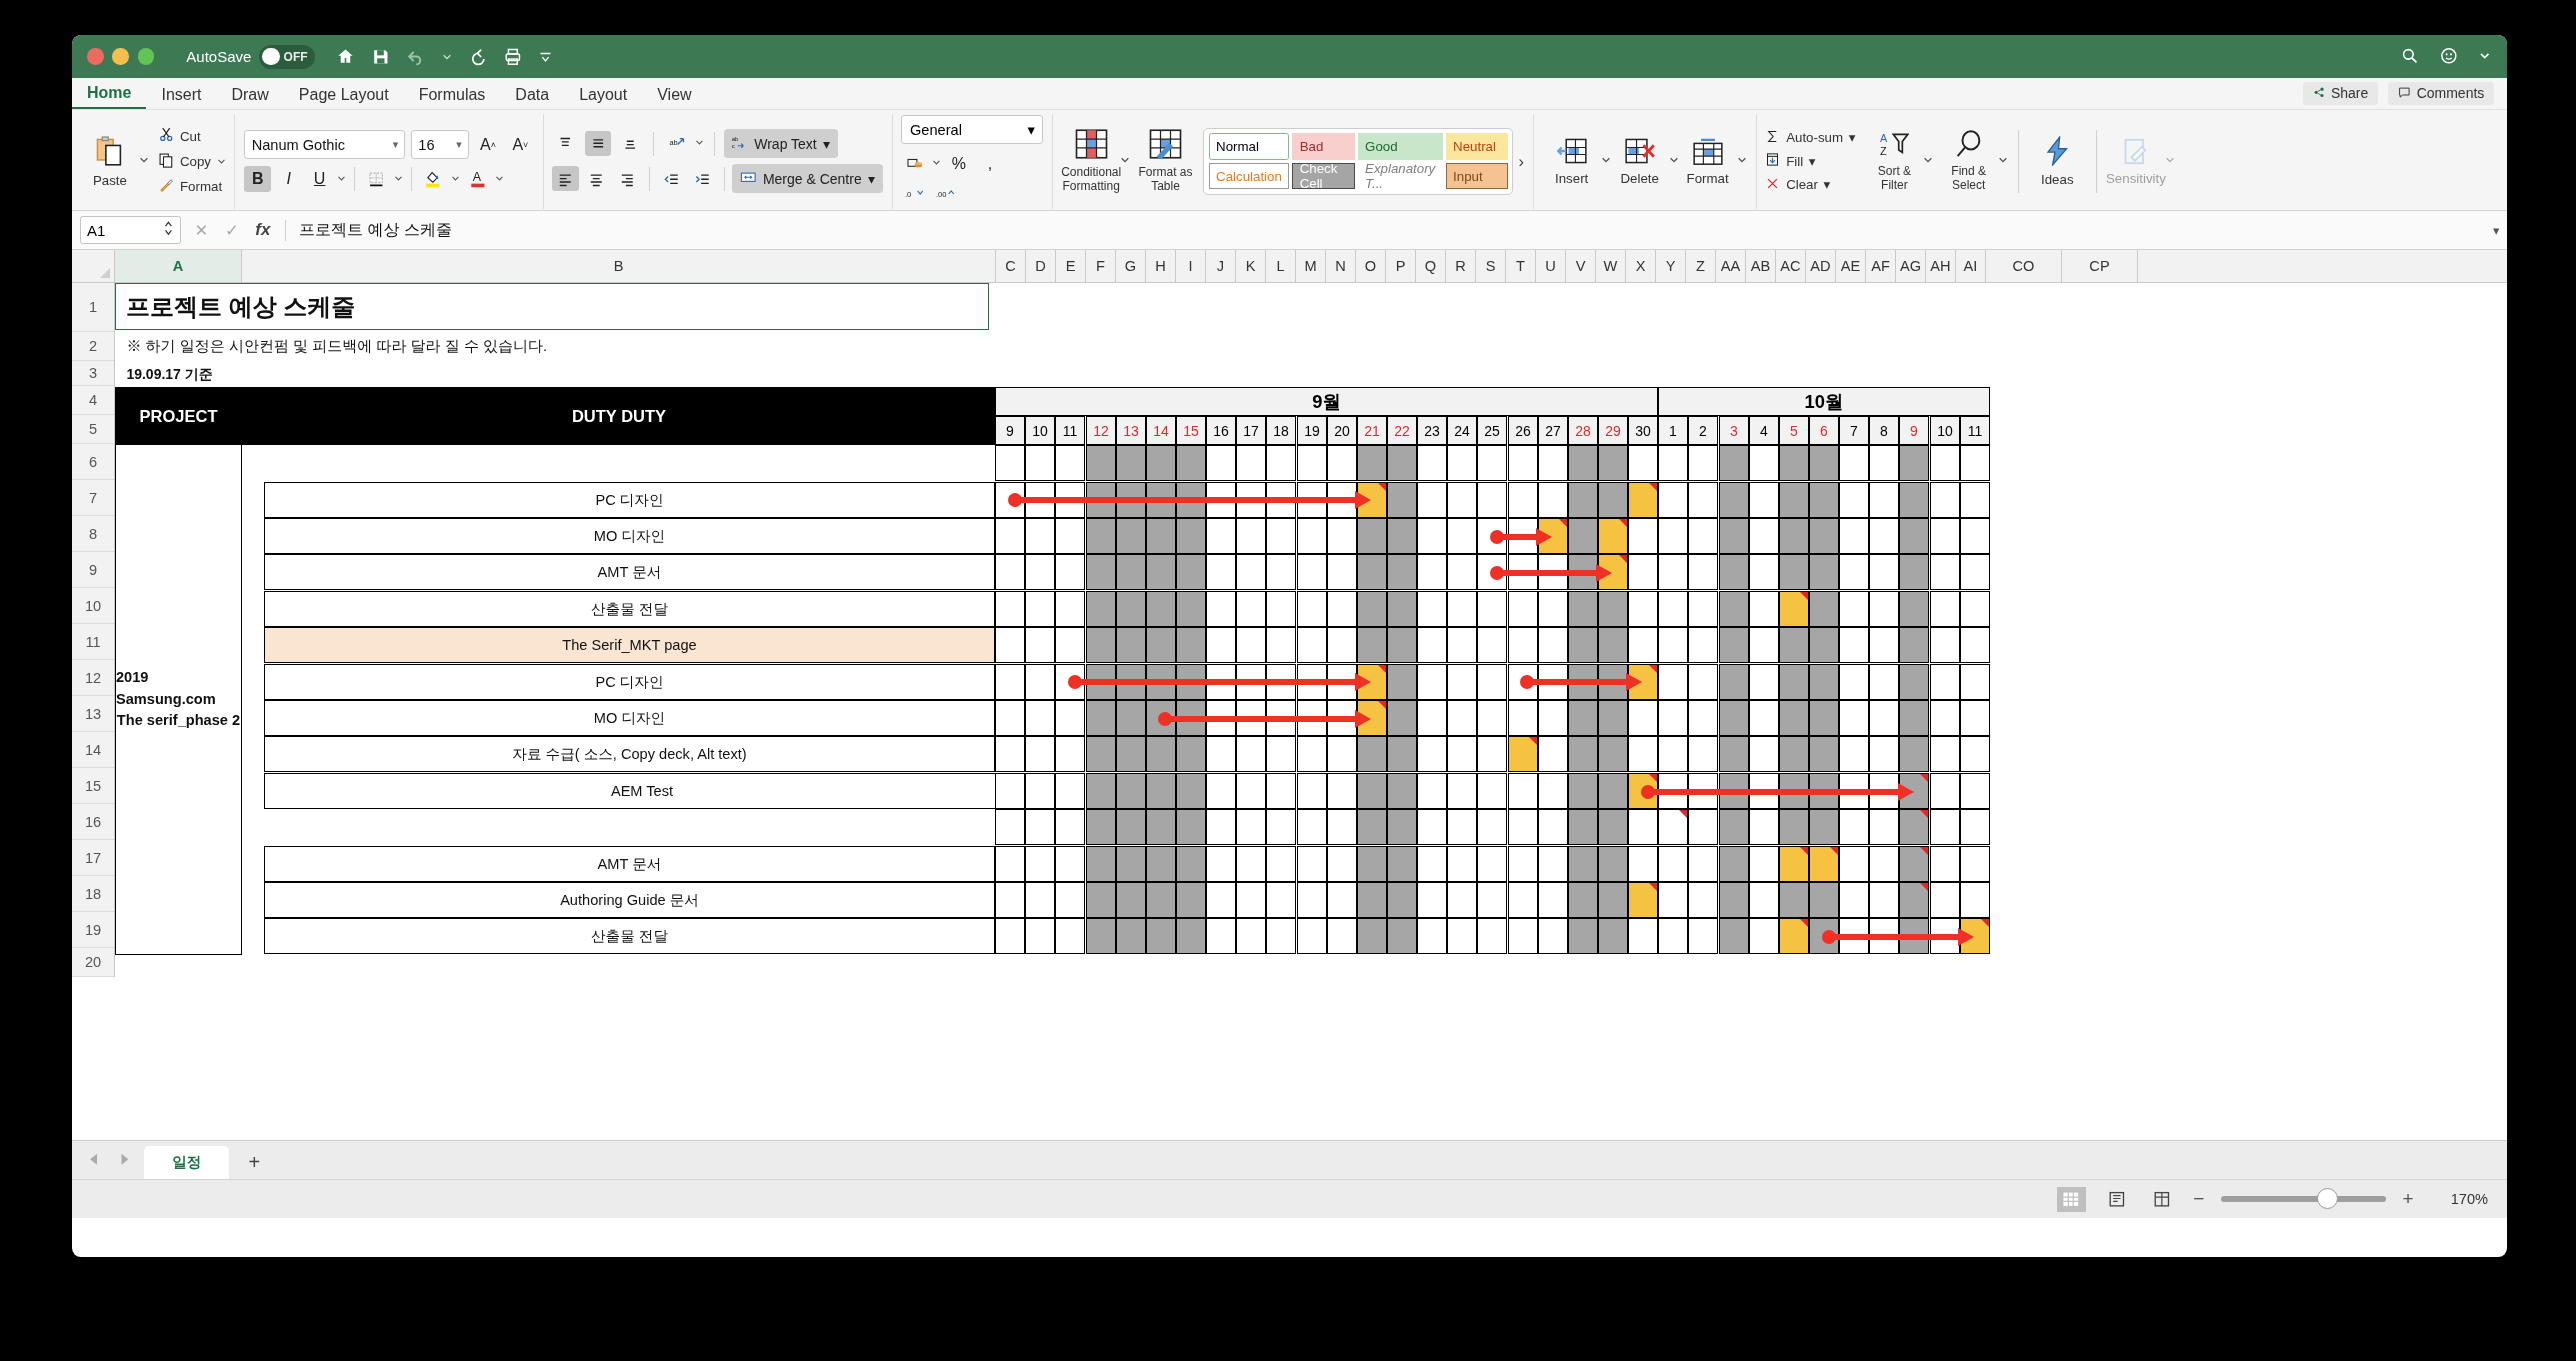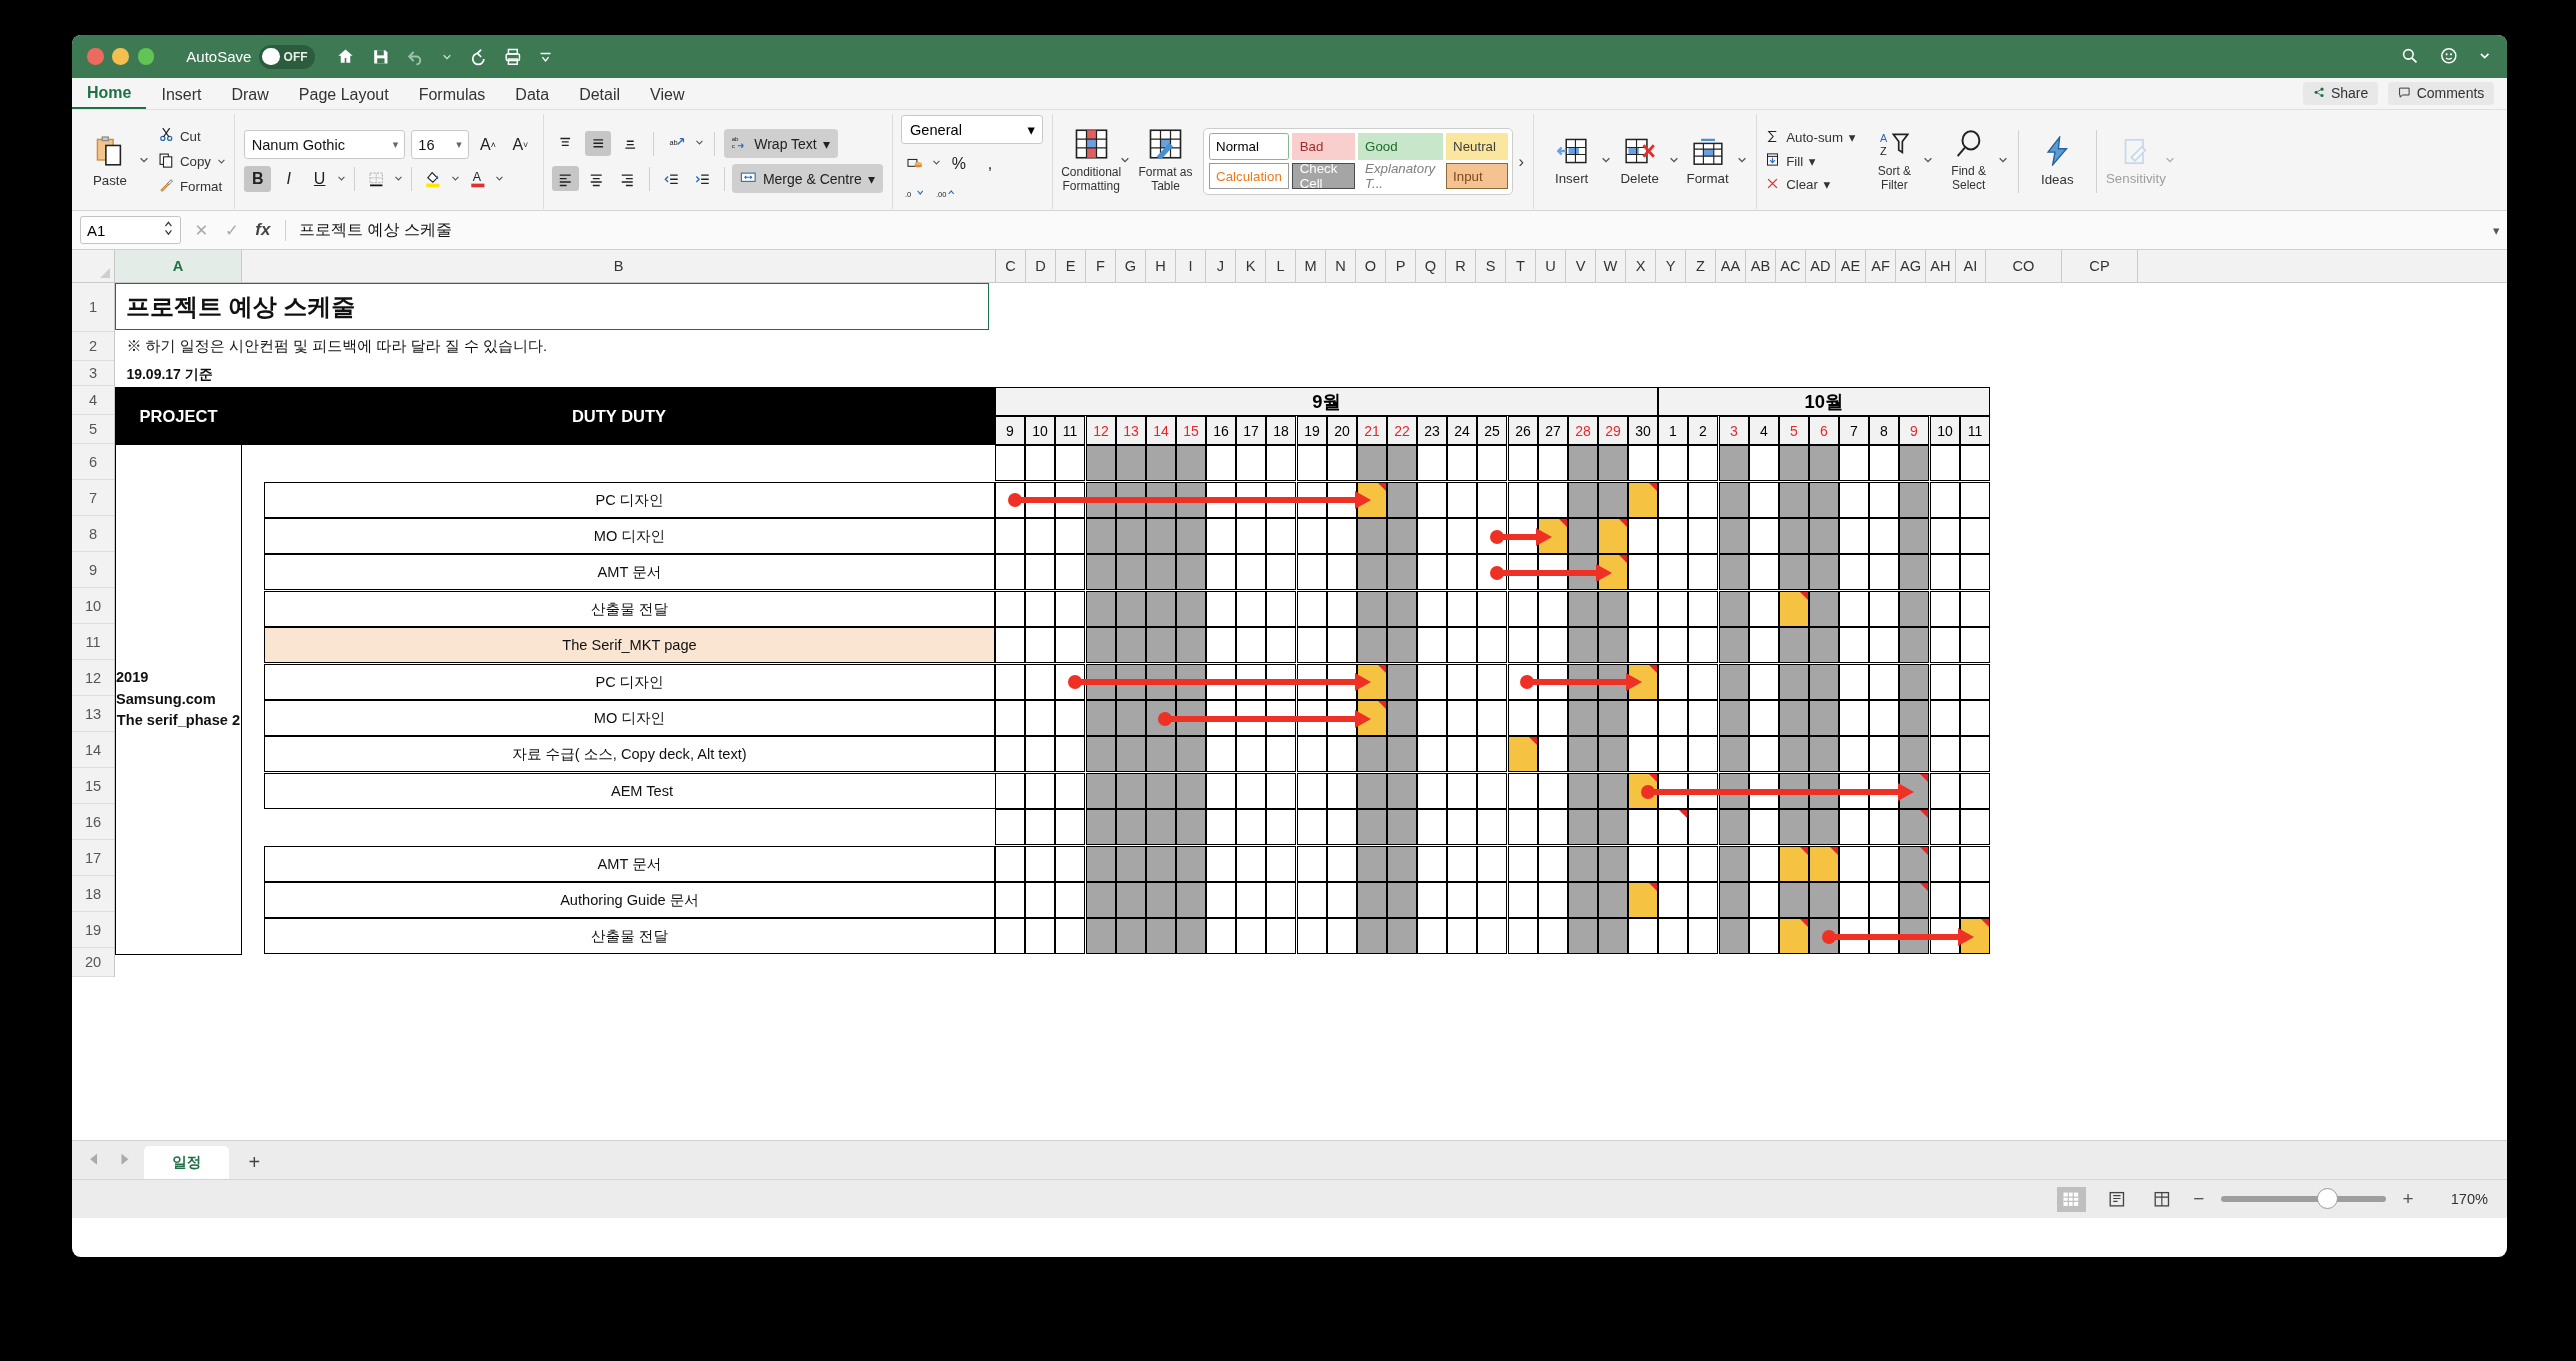--- a/index.html
+++ b/index.html
@@ -230,21 +230,21 @@
     </div>
   </div>
 
   <div class="ribbon-tabs">
     <div class="rtab active">Home</div>
     <div class="rtab">Insert</div>
     <div class="rtab">Draw</div>
     <div class="rtab">Page Layout</div>
     <div class="rtab">Formulas</div>
     <div class="rtab">Data</div>
-    <div class="rtab">Detail</div>
+    <div class="rtab">Layout</div>
     <div class="rtab">View</div>
     <div class="right-group">
       <div class="pillbtn">
         <span><svg width="12.7" height="12.7" viewBox="0 0 24 24">
               <circle cx="6" cy="12" r="3" fill="#1e7145"></circle>
               <circle cx="17" cy="6" r="3" fill="#1e7145"></circle>
               <circle cx="17" cy="18" r="3" fill="#1e7145"></circle>
               <path d="M8.5 10.5 L14.5 7.5 M8.5 13.5 L14.5 16.5" stroke="#1e7145" stroke-width="1.6"></path>
             </svg></span>
         <span>Share</span>
@@ -496,21 +496,21 @@
               <rect x="9" y="8" width="8" height="7" fill="#6aa0e0"></rect>
               <path d="M9 1v22M17 1v22M1 8h24M1 15h24" stroke="#222" stroke-width="1"></path>
               <path d="M6 22 L16 11 l3 3 L9 25z" fill="#4a8fd0"></path>
             </svg></span>
         <span style="font-size:12px; text-align:center; line-height:1.2;">Format as Table</span>
       </div>
       <div class="stylegal" style="margin-left:8.9px;">
         <div class="scell" style="background:#ffffff;color:#000;border-color:#7fba8f;border-radius:2.5px;">Normal</div>
         <div class="scell" style="background:#f9cfce;color:#9c2c2c;">Bad</div>
         <div class="scell" style="background:#c8e6c9;color:#1b6b2c;">Good</div>
-        <div class="scell" style="background:#fae69d;color:#404040;">Neutral</div>
+        <div class="scell" style="background:#fae69d;color:#c2410c;">Neutral</div>
         <div class="scell" style="background:#fff;color:#f07818;border-color:#9a9a9a;">Calculation</div>
         <div class="scell" style="background:#a5a5a5;color:#fff;border:1.3px solid #4a4a4a;">Check Cell</div>
         <div class="scell" style="background:#fff;color:#7f7f7f;font-style:italic;">Explanatory T...</div>
         <div class="scell" style="background:#f5c391;color:#7a4a1c;border:1.3px solid #8a6a3a;">Input</div>
       </div>
       <span style="font-size:16.5px;color:#444;margin-left:5px;">›</span>
     </div>
 
     <div class="rgroup">
       <div class="bigbtn">

